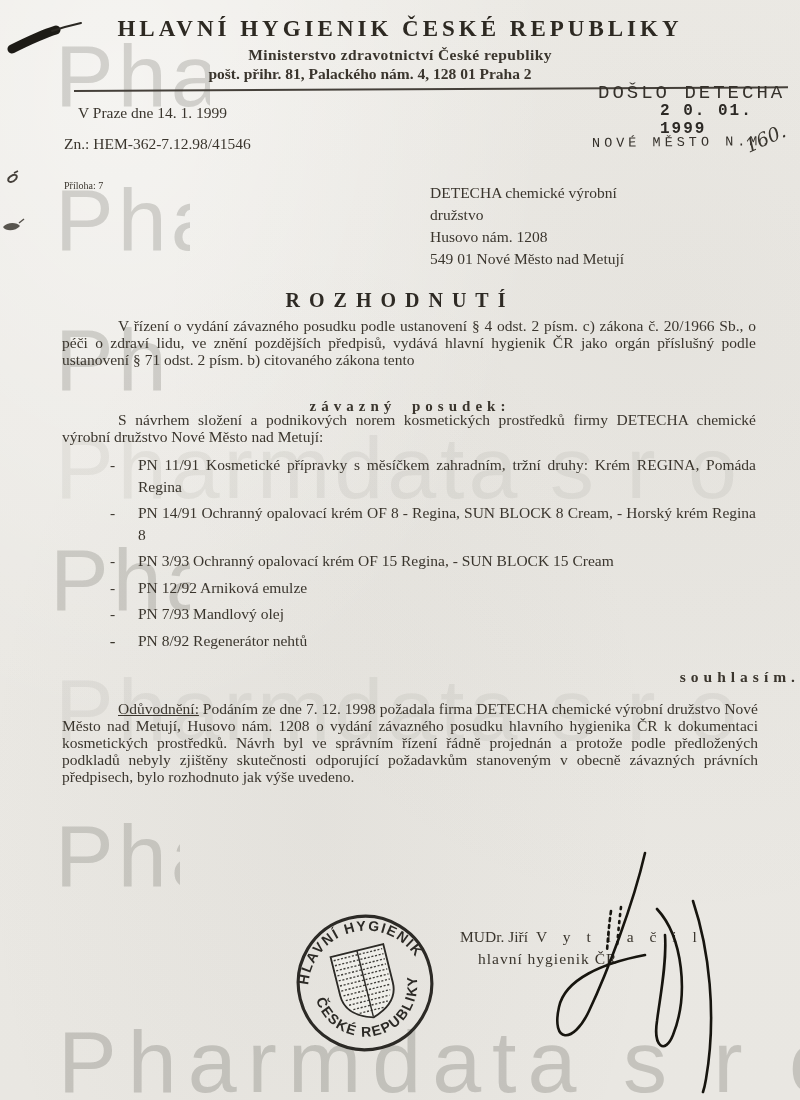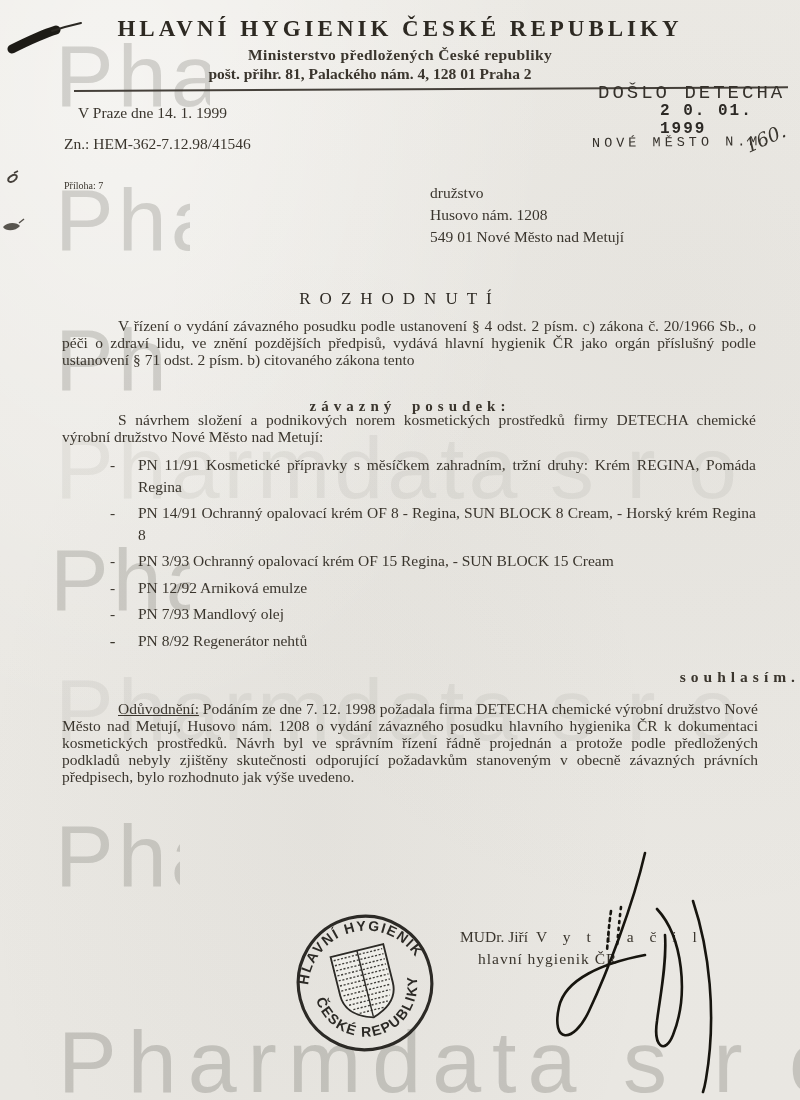--- a/index.html
+++ b/index.html
@@ -42,21 +42,21 @@
   .stamp-place{position:absolute;top:135px;left:592px;font-size:13.5px;letter-spacing:4px;transform:rotate(-.6deg);}
   .hand-number{position:absolute;top:127px;left:744px;font-style:italic;font-size:19px;
     transform:rotate(-24deg);color:#3a362f;font-family:"DejaVu Serif", serif;}
   
   .meta-date{position:absolute;top:104px;left:78px;font-size:15.5px;}
   .meta-ref{position:absolute;top:135px;left:64px;font-size:15.5px;}
   .meta-att{position:absolute;top:180px;left:64px;font-size:10px;}
   .recipient{position:absolute;top:182px;left:430px;font-size:15.5px;line-height:22px;}
   
   .h-decision{position:absolute;top:289px;left:40px;width:720px;text-align:center;
-    font-size:17px;font-weight:normal;letter-spacing:9px;color:#2e2a24;}
+    font-size:20px;font-weight:bold;letter-spacing:9px;color:#2e2a24;}
   .par{font-size:15.5px;line-height:17px;text-align:justify;}
   .intro{position:absolute;top:317px;left:62px;width:694px;text-indent:56px;}
   .h-binding{position:absolute;top:382px;left:50px;width:720px;text-align:center;
     font-size:15px;font-weight:bold;letter-spacing:5px;word-spacing:7px;margin-top:16px;}
   .proposal{position:absolute;top:411px;left:62px;width:694px;text-indent:56px;}
   .itemlist{position:absolute;top:454px;left:100px;width:656px;}
   .item{position:relative;padding-left:38px;margin-bottom:5px;font-size:15.5px;
     line-height:21.5px;text-align:justify;}
   .item .marker{position:absolute;left:10px;top:0;}
   .h-agree{position:absolute;top:668px;left:80px;width:720px;text-align:right;
@@ -93,34 +93,35 @@
   </svg>
 
   <svg class="margin-marks" viewBox="0 0 30 80">
     <path d="M 8 14 C 13 8 19 9 16 14 C 12 19 6 17 9 13" stroke="#45403a" stroke-width="2" fill="none"></path>
     <path d="M 14 8 l 4 -2" stroke="#45403a" stroke-width="1.6" fill="none"></path>
     <path d="M 3 62 C 7 57 17 57 20 61 C 16 66 6 67 3 62 Z" fill="#3d3932" opacity=".85"></path>
     <path d="M 19 58 l 5 -4" stroke="#55504a" stroke-width="1.4" fill="none"></path>
   </svg>
 
   <div class="hdr-title">HLAVNÍ HYGIENIK ČESKÉ REPUBLIKY</div>
-  <div class="hdr-sub1">Ministerstvo předložených České republiky</div>
+  <div class="hdr-sub1">Ministerstvo zdravotnictví České republiky</div>
   <div class="hdr-sub2">pošt. přihr. 81, Palackého nám. 4, 128 01 Praha 2</div>
   <div class="hdr-rule"></div>
 
   <div class="stamp stamp-doslo">DOŠLO DETECHA</div>
   <div class="stamp stamp-date">2 0. 01. 1999</div>
   <div class="stamp stamp-place">NOVÉ MĚSTO N.M.</div>
   <div class="hand-number">160.</div>
 
   <div class="meta-date">V Praze dne  14. 1. 1999</div>
   <div class="meta-ref">Zn.: HEM-362-7.12.98/41546</div>
   <div class="meta-att">Příloha: 7</div>
 
   <div class="recipient">
+    <div>DETECHA chemické výrobní</div>
     <div>družstvo</div>
     <div>Husovo nám. 1208</div>
     <div>549 01  Nové Město nad Metují</div>
   </div>
 
   <div class="h-decision">ROZHODNUTÍ</div>
   <div class="par intro">V řízení o vydání závazného posudku podle ustanovení § 4 odst. 2 písm. c) zákona č. 20/1966 Sb., o péči o zdraví lidu, ve znění pozdějších předpisů, vydává hlavní hygienik ČR jako orgán příslušný podle ustanovení § 71 odst. 2 písm. b) citovaného zákona tento</div>
   <div class="h-binding">závazný posudek:</div>
   <div class="par proposal">S návrhem složení a podnikových norem kosmetických prostředků firmy DETECHA chemické výrobní družstvo Nové Město nad Metují:</div>
 

